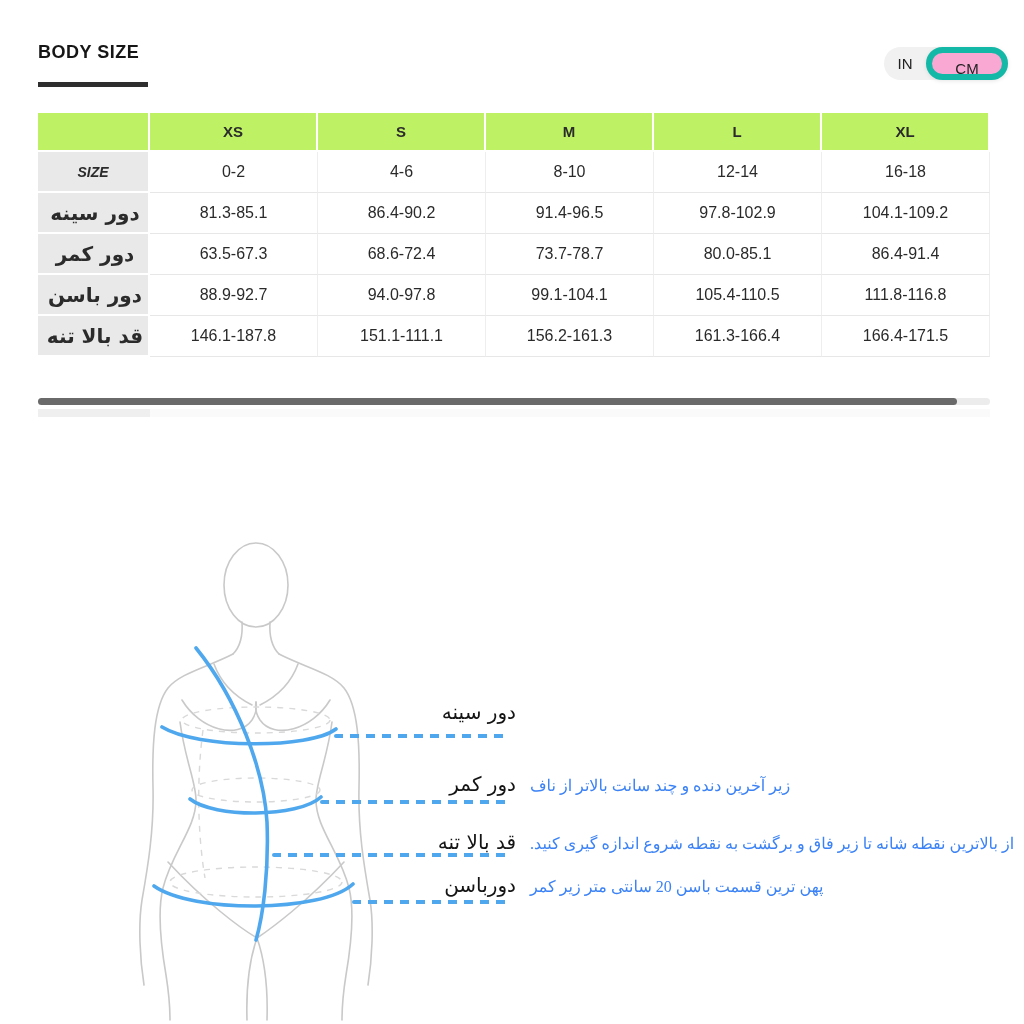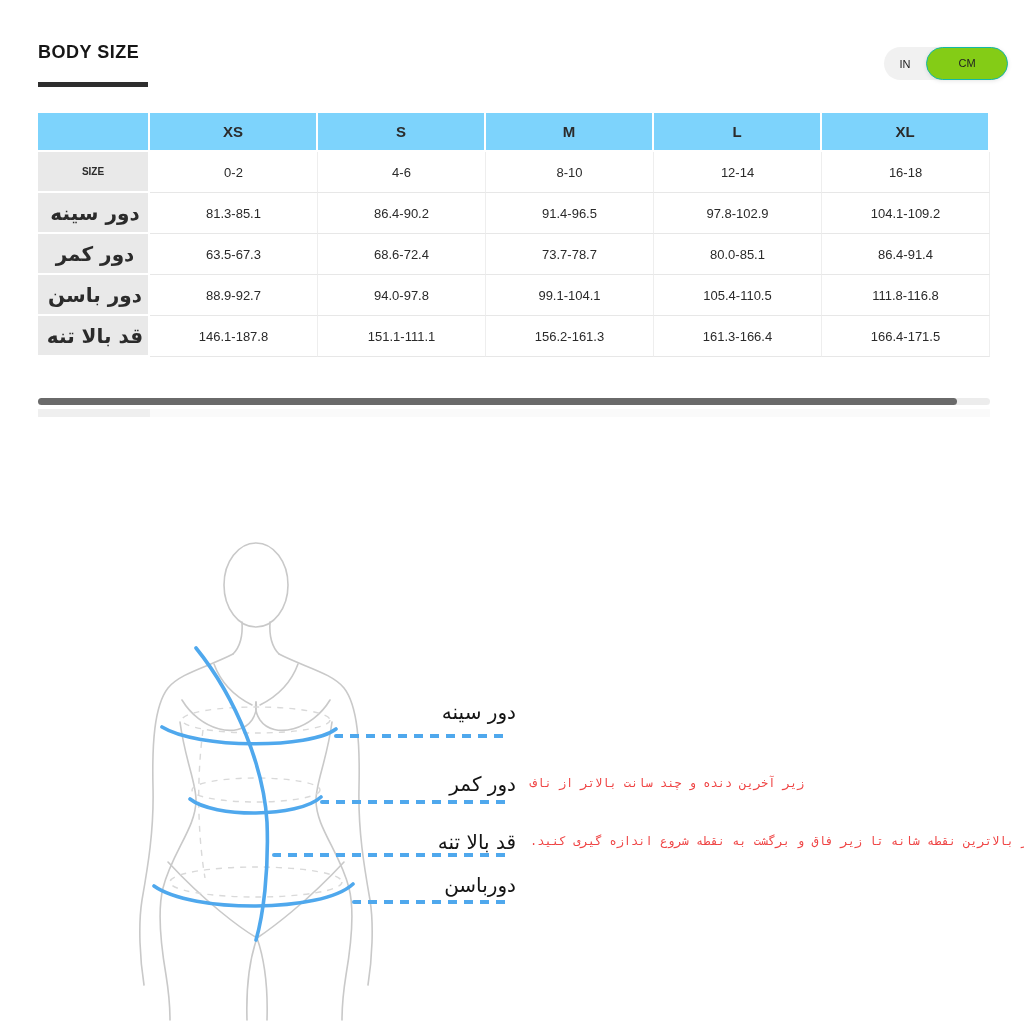--- a/index.html
+++ b/index.html
@@ -7,37 +7,37 @@
               font-family:"Liberation Sans", sans-serif; }
   .page { position:relative; width:1024px; height:1024px; background:#fff; }
 
   
   .title { position:absolute; left:38px; top:42px; font-size:18px; font-weight:700;
            letter-spacing:.5px; color:#161616; }
   .title-underline { position:absolute; left:38px; top:82px; width:110px; height:5px;
            background:#2e2e2e; }
   .unit-toggle { position:absolute; right:16px; top:47px; width:124px; height:33px;
            background:#f1f1f1; border-radius:17px; display:flex; align-items:center; }
-  .unit-opt { font-size:11px; color:#222; text-align:center; cursor:pointer; }
+  .unit-opt { font-size:15px; color:#222; text-align:center; cursor:pointer; }
   .unit-opt.in { flex:0 0 42px; }
-  .unit-opt.cm { flex:1; height:33px; line-height:31px; background:#84cc16;
-           border:1px solid #14b8a6; border-radius:17px;
+  .unit-opt.cm { flex:1; height:33px; line-height:31px; background:#f9a8d4;
+           border:6px solid #14b8a6; border-radius:17px;
            box-shadow:0 1px 4px rgba(0,0,0,.10); }
 
   
   .size-table { position:absolute; left:38px; top:113px; width:952px;
            border-collapse:separate; border-spacing:0; table-layout:fixed; }
   .size-table th, .size-table td { border-right:2px solid #fff; border-bottom:2px solid #fff;
            text-align:center; vertical-align:middle; }
   .size-table col.c-lbl { width:112px; }
-  .size-table thead th { background:#7dd3fc; height:39px; font-size:15px; font-weight:700; color:#2b2b2b; }
+  .size-table thead th { background:#bef264; height:39px; font-size:15px; font-weight:700; color:#2b2b2b; }
   .size-table tbody th { background:#e9e9e9; font-weight:700; color:#2b2b2b; }
-  .size-table tbody td { background:#fff; height:41px; font-size:13px; color:#2a2a2a;
+  .size-table tbody td { background:#fff; height:41px; font-size:16px; color:#2a2a2a;
            border-right:1px solid #eee; border-bottom:1px solid #e7e7e7; }
-  .size-table tbody th.en { font-size:10px; }
+  .size-table tbody th.en { font-size:14px;font-style:italic; }
   .size-table tbody th.fa { font-size:20px; font-weight:700;
            font-family:"DejaVu Sans", sans-serif; }
 
   
   .hscroll { position:absolute; left:38px; top:398px; width:952px; height:7px;
            background:#ececec; border-radius:4px; }
   .hscroll .thumb { width:96.5%; height:7px; background:#6a6a6a; border-radius:4px; cursor:grab; }
   .peek-strip { position:absolute; left:38px; top:409px; width:952px; height:8px; background:#fafafa; }
   .peek-cell  { position:absolute; left:38px; top:409px; width:112px; height:8px; background:#efefef; }
 
@@ -46,22 +46,22 @@
   .dash-line { position:absolute; height:4px; border-radius:2px;
       background:repeating-linear-gradient(90deg,#4fa8ed 0 9px,transparent 9px 16px); }
   .dash-bust  { left:334px; top:734px; width:176px; }
   .dash-waist { left:320px; top:800px; width:190px; }
   .dash-torso { left:272px; top:853px; width:238px; }
   .dash-hip   { left:352px; top:900px; width:158px; }
 
   .anno { position:absolute; display:flex; align-items:flex-start; gap:14px; }
   .anno .lbl { flex:0 0 88px; direction:rtl; text-align:right; font-size:20px; color:#141414;
       font-weight:500; font-family:"DejaVu Sans", sans-serif; white-space:nowrap; }
-  .anno .note { direction:rtl; font-size:12px; color:#ef4444; padding-top:4px;
-      font-family:Liberation Mono, monospace; white-space:nowrap; }
+  .anno .note { direction:rtl; font-size:16px; color:#3b82f6; padding-top:4px;
+      font-family:Liberation Serif, serif; white-space:nowrap; }
   .anno-bust  { left:428px; top:700px; }
   .anno-waist { left:428px; top:772px; }
   .anno-torso { left:428px; top:830px; }
   .anno-hip   { left:428px; top:873px; }
 </style>
 </head>
 <body>
 
 <div class="page">
 
@@ -186,15 +186,16 @@
   <div class="anno anno-waist">
     <span class="lbl">دور کمر</span>
     <span class="note">زیر آخرین دنده  و چند سانت بالاتر از ناف</span>
   </div>
   <div class="anno anno-torso">
     <span class="lbl">قد بالا تنه</span>
     <span class="note">از بالاترین نقطه شانه تا زیر فاق و برگشت به نقطه شروع اندازه گیری کنید.</span>
   </div>
   <div class="anno anno-hip">
     <span class="lbl">دورباسن</span>
+    <span class="note">پهن ترین قسمت باسن  20 سانتی متر زیر کمر</span>
   </div>
 
 </div>
 
 </body></html>

